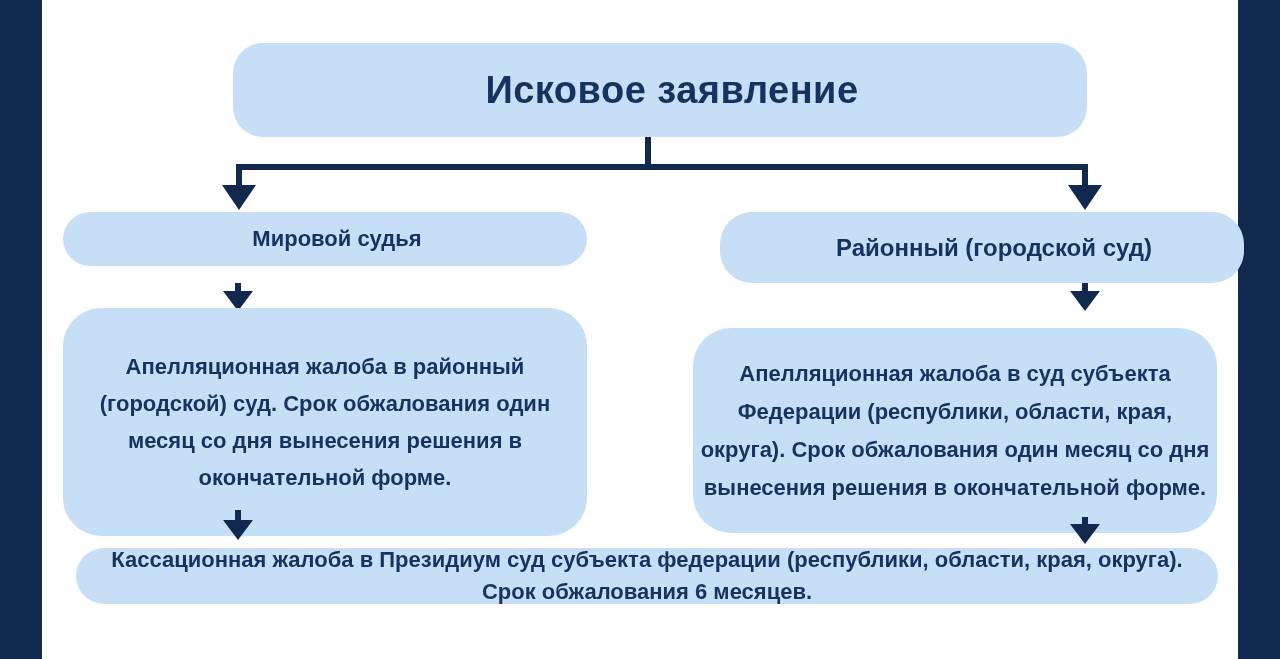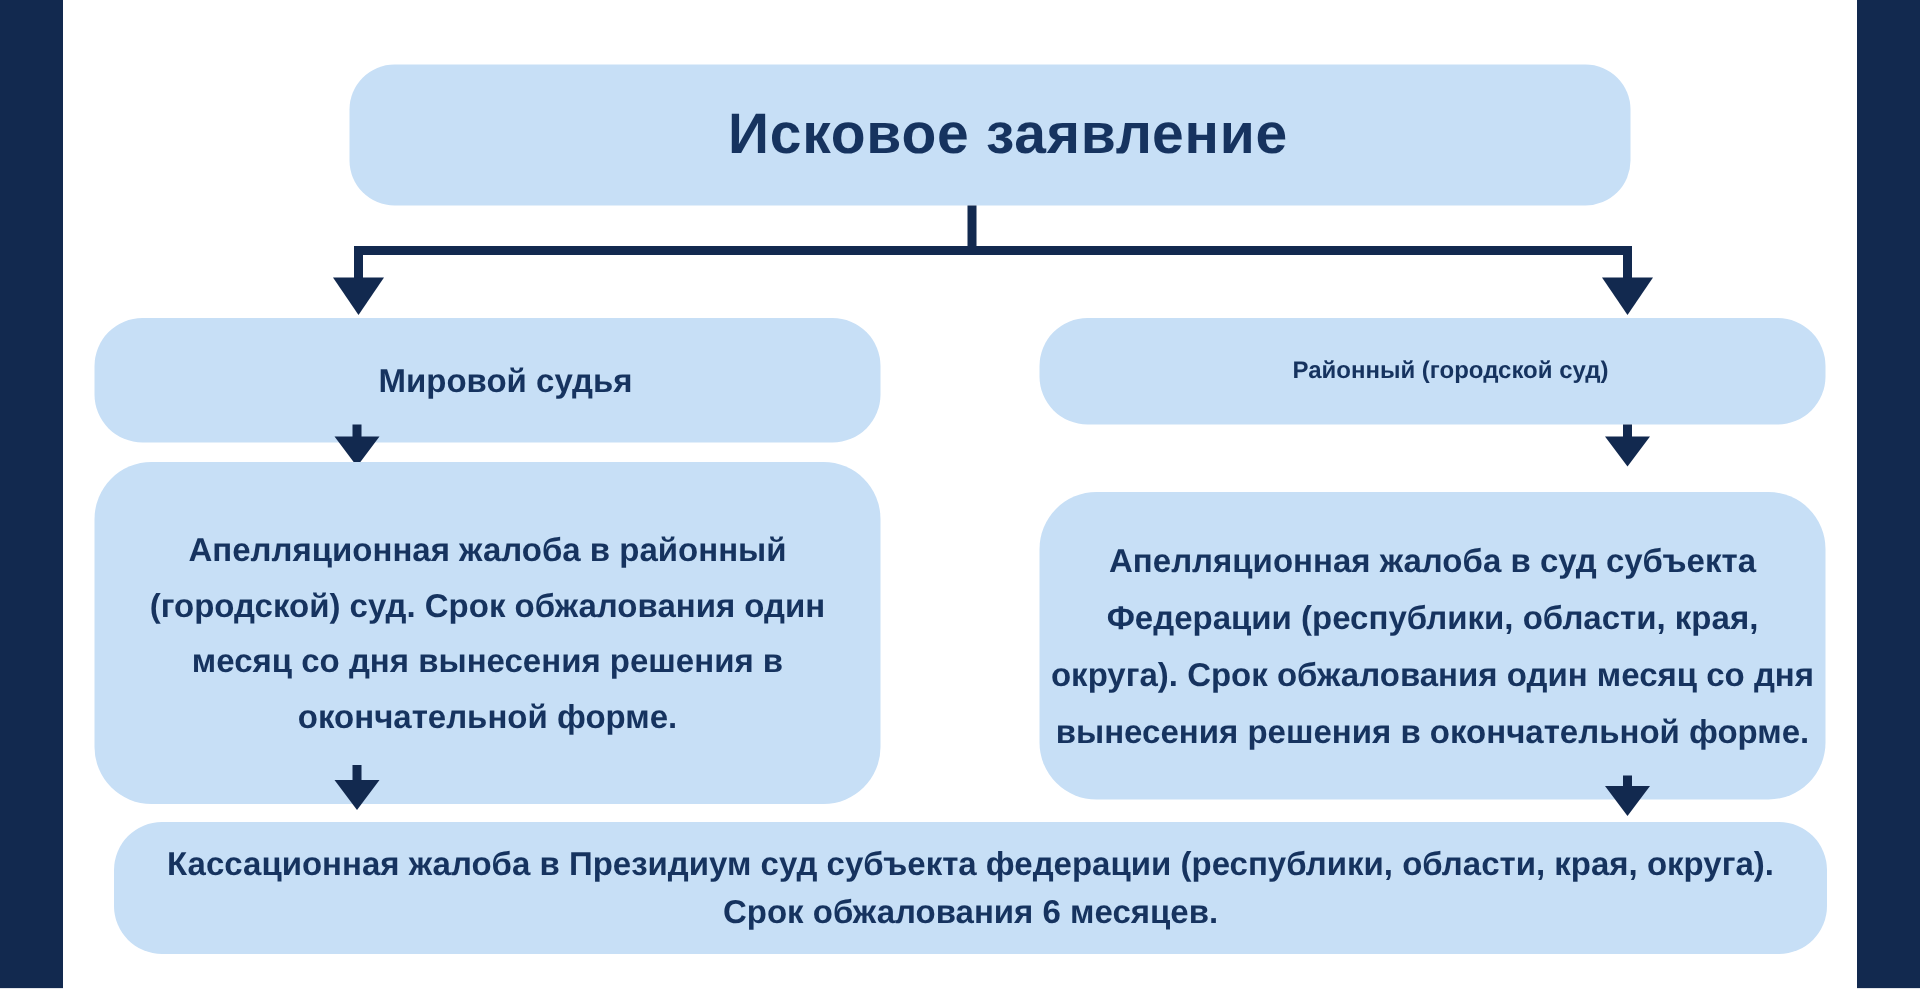--- a/index.html
+++ b/index.html
@@ -16,25 +16,25 @@
   .band{position:absolute;top:0;bottom:0;width:42px;background:var(--navy);}
   .band.left{left:0;}
   .band.right{right:0;}
 
   .node{
     position:absolute;background:var(--fill);color:var(--text);
     display:flex;align-items:center;justify-content:center;
     text-align:center;font-weight:bold;box-sizing:border-box;padding-left:24px;
   }
   #title-node{left:233px;top:43px;width:854px;height:94px;border-radius:30px;font-size:38px;letter-spacing:.5px;}
-  #court-left{left:63px;top:212px;width:524px;height:83px;border-radius:32px;font-size:22px;}
-  #court-right{left:693px;top:212px;width:524px;height:71px;border-radius:32px;font-size:16px;}
+  #court-left{left:63px;top:212px;width:524px;height:54px;border-radius:32px;font-size:22px;}
+  #court-right{left:720px;top:212px;width:524px;height:71px;border-radius:32px;font-size:24px;}
   #appeal-left{left:63px;top:308px;width:524px;height:228px;border-radius:38px;font-size:22px;line-height:37px;padding:6px 16px;}
   #appeal-right{left:693px;top:328px;width:524px;height:205px;border-radius:38px;font-size:22px;line-height:38px;padding:6px 6px;}
-  #cassation-node{left:76px;top:548px;width:1142px;height:88px;border-radius:32px;font-size:22px;line-height:32px;padding:0 30px;justify-content:flex-end;}
+  #cassation-node{left:76px;top:548px;width:1142px;height:56px;border-radius:32px;font-size:22px;line-height:32px;padding:0 30px;justify-content:flex-end;}
 
   .cline{position:absolute;background:var(--navy);}
   #t-stub{left:645px;top:137px;width:6px;height:30px;}
   #t-horiz{left:236px;top:164px;width:852px;height:6px;}
   #t-drop-l{left:236px;top:170px;width:6px;height:16px;}
   #t-drop-r{left:1082px;top:170px;width:6px;height:16px;}
 
   .ahead{position:absolute;width:0;height:0;
     border-left:17px solid transparent;border-right:17px solid transparent;
     border-top:25px solid var(--navy);}

